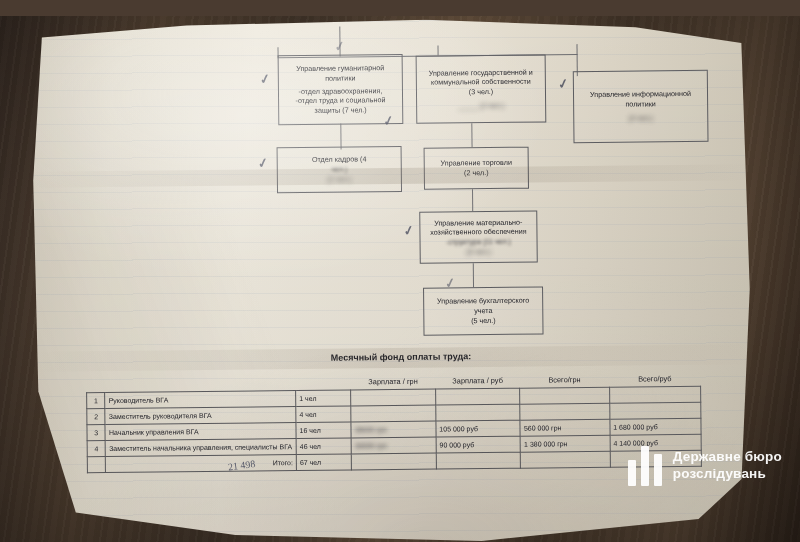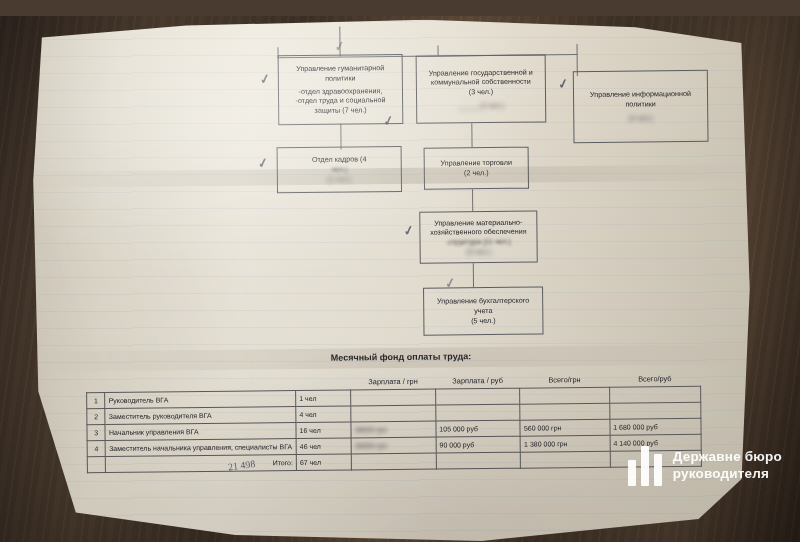--- a/index.html
+++ b/index.html
@@ -258,16 +258,16 @@
   </div>
 
   <div id="logo">
     <div id="logoMark">
       <i style="left:0;height:26px;"></i>
       <i style="left:13px;height:40px;"></i>
       <i style="left:26px;height:32px;"></i>
     </div>
     <div id="logoText">
       <div>Державне бюро</div>
-      <div>руководителя</div>
+      <div>розслідувань</div>
     </div>
   </div>
 </div>
 
 </body></html>

